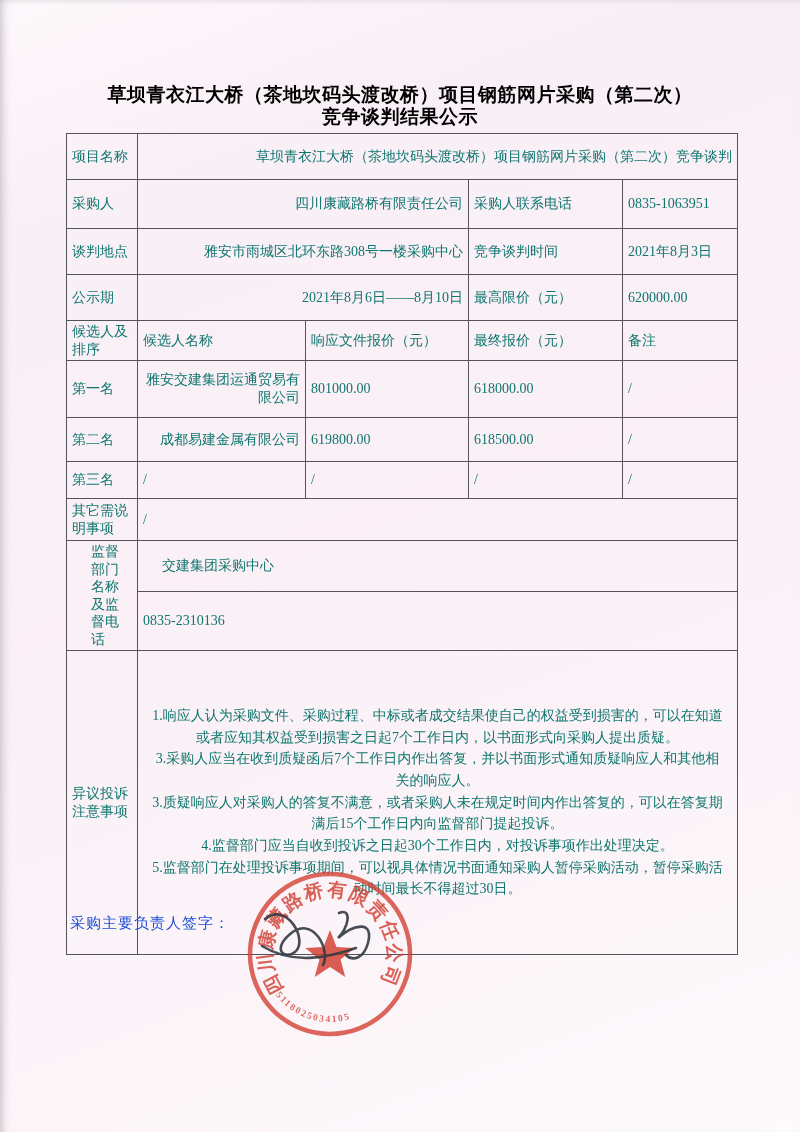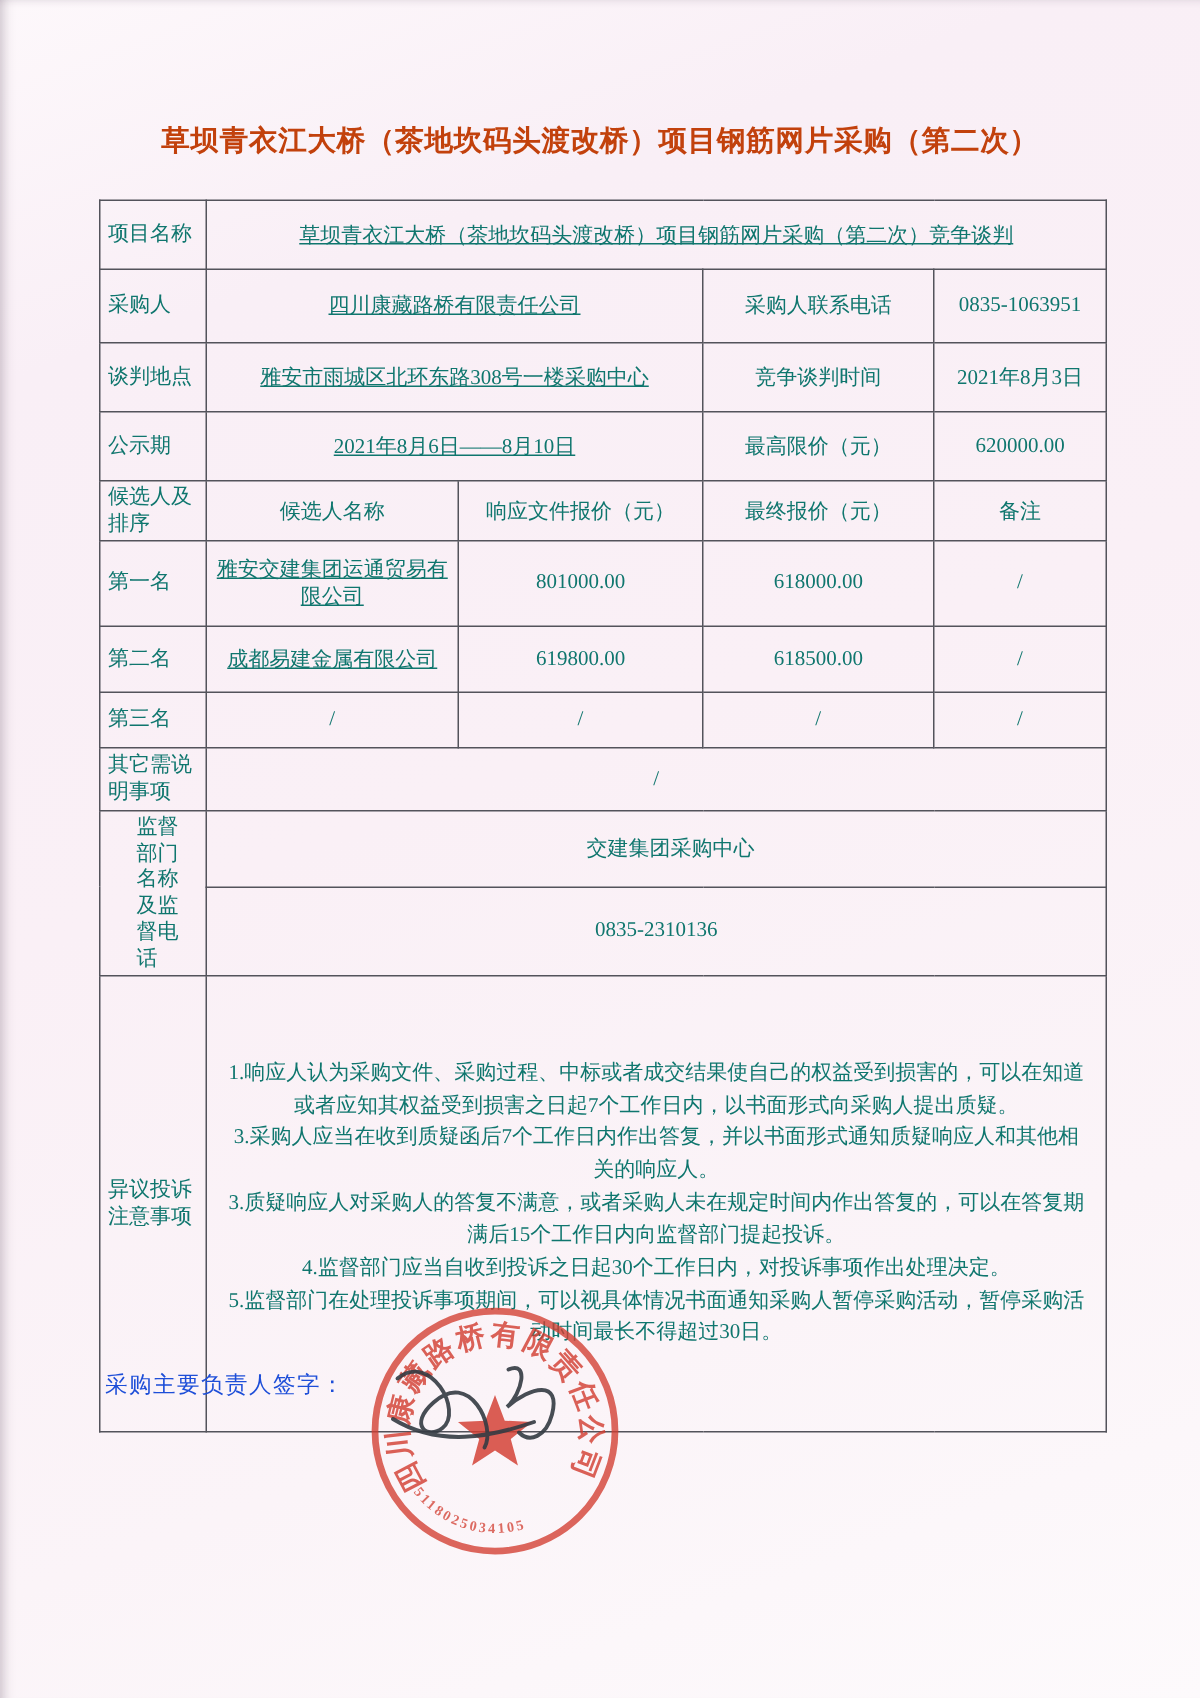--- a/index.html
+++ b/index.html
@@ -10,35 +10,35 @@
     color:#45454d;
   }
   .paper{
     position:absolute;inset:0;
     background:linear-gradient(160deg,#fdf8fb 0%,#f9eff6 18%,#faf0f6 45%,#fbf4f8 75%,#fdfafc 100%);
     box-shadow:inset 10px 0 8px -8px rgba(140,125,140,.45), inset 0 6px 6px -6px rgba(200,190,200,.6);
   }
   .doc-title{
     position:absolute;top:84px;left:0;right:0;
     text-align:center;font-size:19px;font-weight:bold;line-height:22px;
-    color:#c2410c;letter-spacing:.5px;
+    color:#000000;letter-spacing:.5px;
   }
   table.main{
     position:absolute;left:66px;top:133px;width:671px;
     border-collapse:collapse;table-layout:fixed;
     font-size:14px;color:#0f766e;
   }
   table.main td{
     border:1.5px solid #53535b;
     padding:2px 5px;vertical-align:middle;
     overflow:hidden;
   }
   td.lab{text-align:left;line-height:1.25;}
-  td.ctr{text-align:center;margin-left:16px;}
-  td.val{text-align:center;text-decoration:underline;}
+  td.ctr{margin-left:16px;}
+  td.val{text-align:right;}
   tr.r1 td{height:41px;} tr.r2 td{height:44px;} tr.r3 td{height:41px;}
   tr.r4 td{height:41px;} tr.r5 td{height:35px;} tr.r6 td{height:52px;}
   tr.r7 td{height:39px;} tr.r8 td{height:32px;} tr.r9 td{height:37px;}
   tr.r10a td{height:33px;padding-left:24px;} tr.r10b td{height:39px;}
   tr.r11 td{height:299px;}
   .obj-list{padding:0 6px;line-height:1.55;text-align:center;}
   .obj-list div{margin:0;}
   .footer-sign{
     position:absolute;left:70px;top:914px;
     font-size:15px;color:#1d4ed8;letter-spacing:1px;
@@ -49,20 +49,21 @@
   }
   .stamp text{font-family:"Liberation Serif","DejaVu Serif",serif;font-weight:bold;}
 </style>
 </head>
 <body>
 
 <div class="paper"></div>
 
 <div class="doc-title">
   <div>草坝青衣江大桥（茶地坎码头渡改桥）项目钢筋网片采购（第二次）</div>
+  <div>竞争谈判结果公示</div>
 </div>
 
 <table class="main">
   <colgroup>
     <col style="width:71px">
       <col style="width:168px">
       <col style="width:163px">
     <col style="width:154px">
       <col style="width:115px">
   </colgroup>

